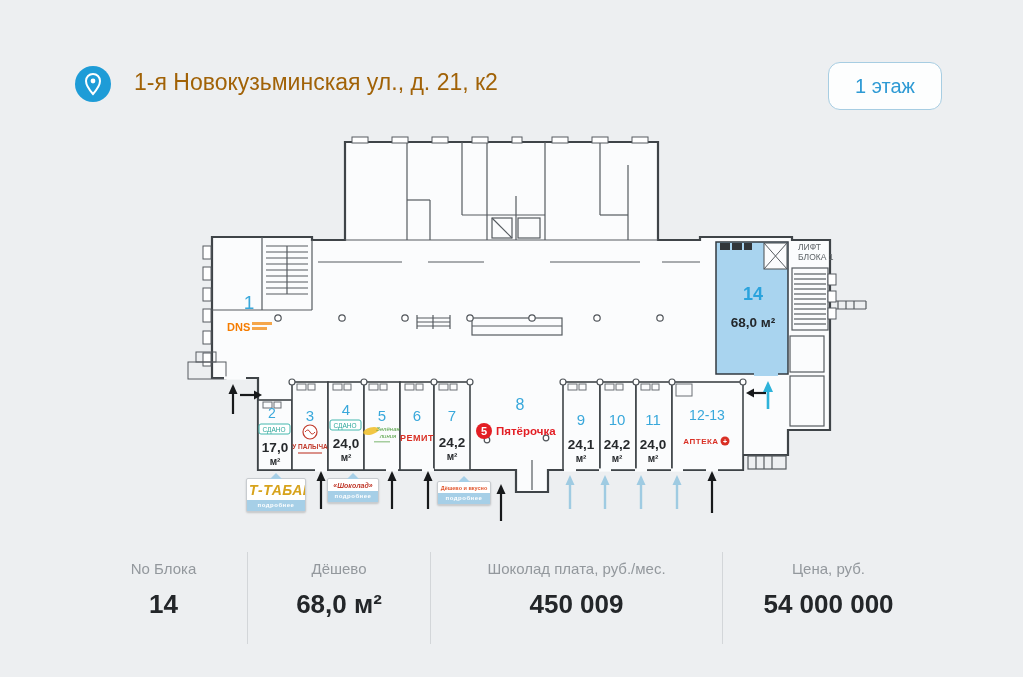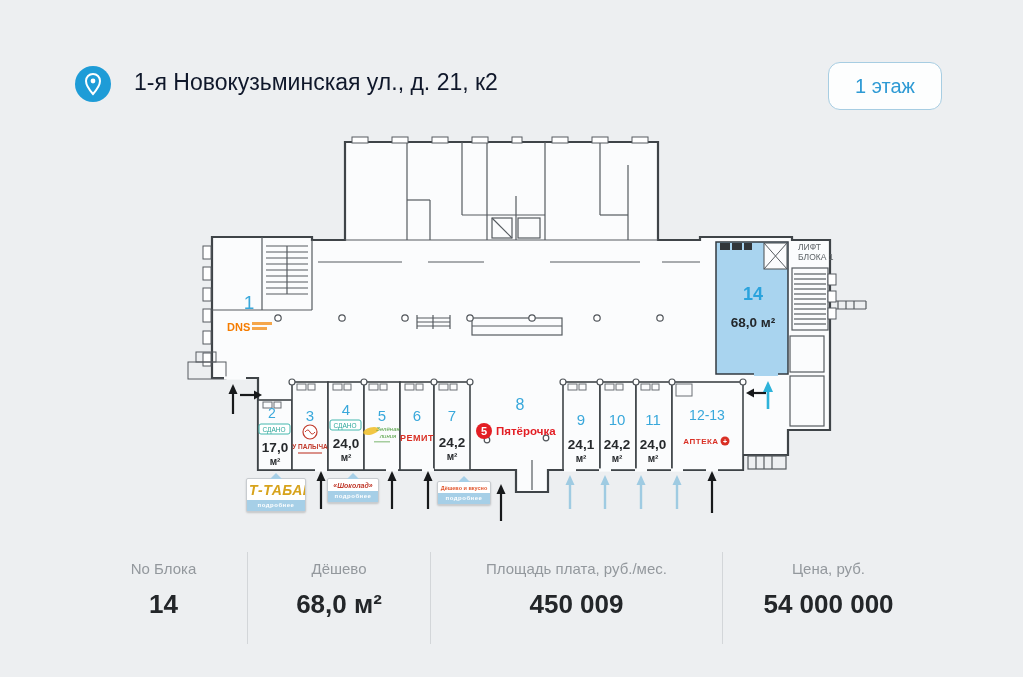--- a/index.html
+++ b/index.html
@@ -1,21 +1,21 @@
 <!DOCTYPE html>
 <html><head>
 <meta charset="utf-8">
 <style>
   html,body{margin:0;padding:0;}
   .page{position:relative;width:1023px;height:677px;background:#edeff1;
         font-family:"Liberation Sans", sans-serif;overflow:hidden;}
   
   .pin{position:absolute;left:75px;top:66px;width:36px;height:36px;border-radius:50%;
        background:#1e9cd7;display:flex;align-items:center;justify-content:center;}
-  .address{position:absolute;left:134px;top:69px;font-size:23px;color:#0f172a;}
+  .address{position:absolute;left:134px;top:69px;font-size:23px;color:#a16207;}
   .floor-btn{position:absolute;left:828px;top:62px;width:112px;height:46px;
        background:#fdfefe;border:1px solid #a7cde2;border-radius:12px;color:#2e9ad4;
        font-size:20px;display:flex;align-items:center;justify-content:center;cursor:pointer;}
   
   .plan{position:absolute;left:0;top:0;}
   
   .sign{position:absolute;background:#fff;border:1px solid #c8ccd0;border-radius:2px;
         box-shadow:0 1px 2px rgba(0,0,0,.18);text-align:center;font-weight:bold;}
   .sign::before{content:"";position:absolute;top:-6px;left:50%;margin-left:-6px;
         border-left:6px solid transparent;border-right:6px solid transparent;
@@ -357,21 +357,21 @@
   <div class="footer">
     <div class="fcell">
       <div class="flabel">No Блока</div>
       <div class="fvalue">14</div>
     </div>
     <div class="fcell">
       <div class="flabel">Дёшево</div>
       <div class="fvalue">68,0 м²</div>
     </div>
     <div class="fcell">
-      <div class="flabel">Площадь плата, руб./мес.</div>
+      <div class="flabel">Шоколад плата, руб./мес.</div>
       <div class="fvalue">450 009</div>
     </div>
     <div class="fcell">
       <div class="flabel">Цена, руб.</div>
       <div class="fvalue">54 000 000</div>
     </div>
   </div>
 
 </div>
 

